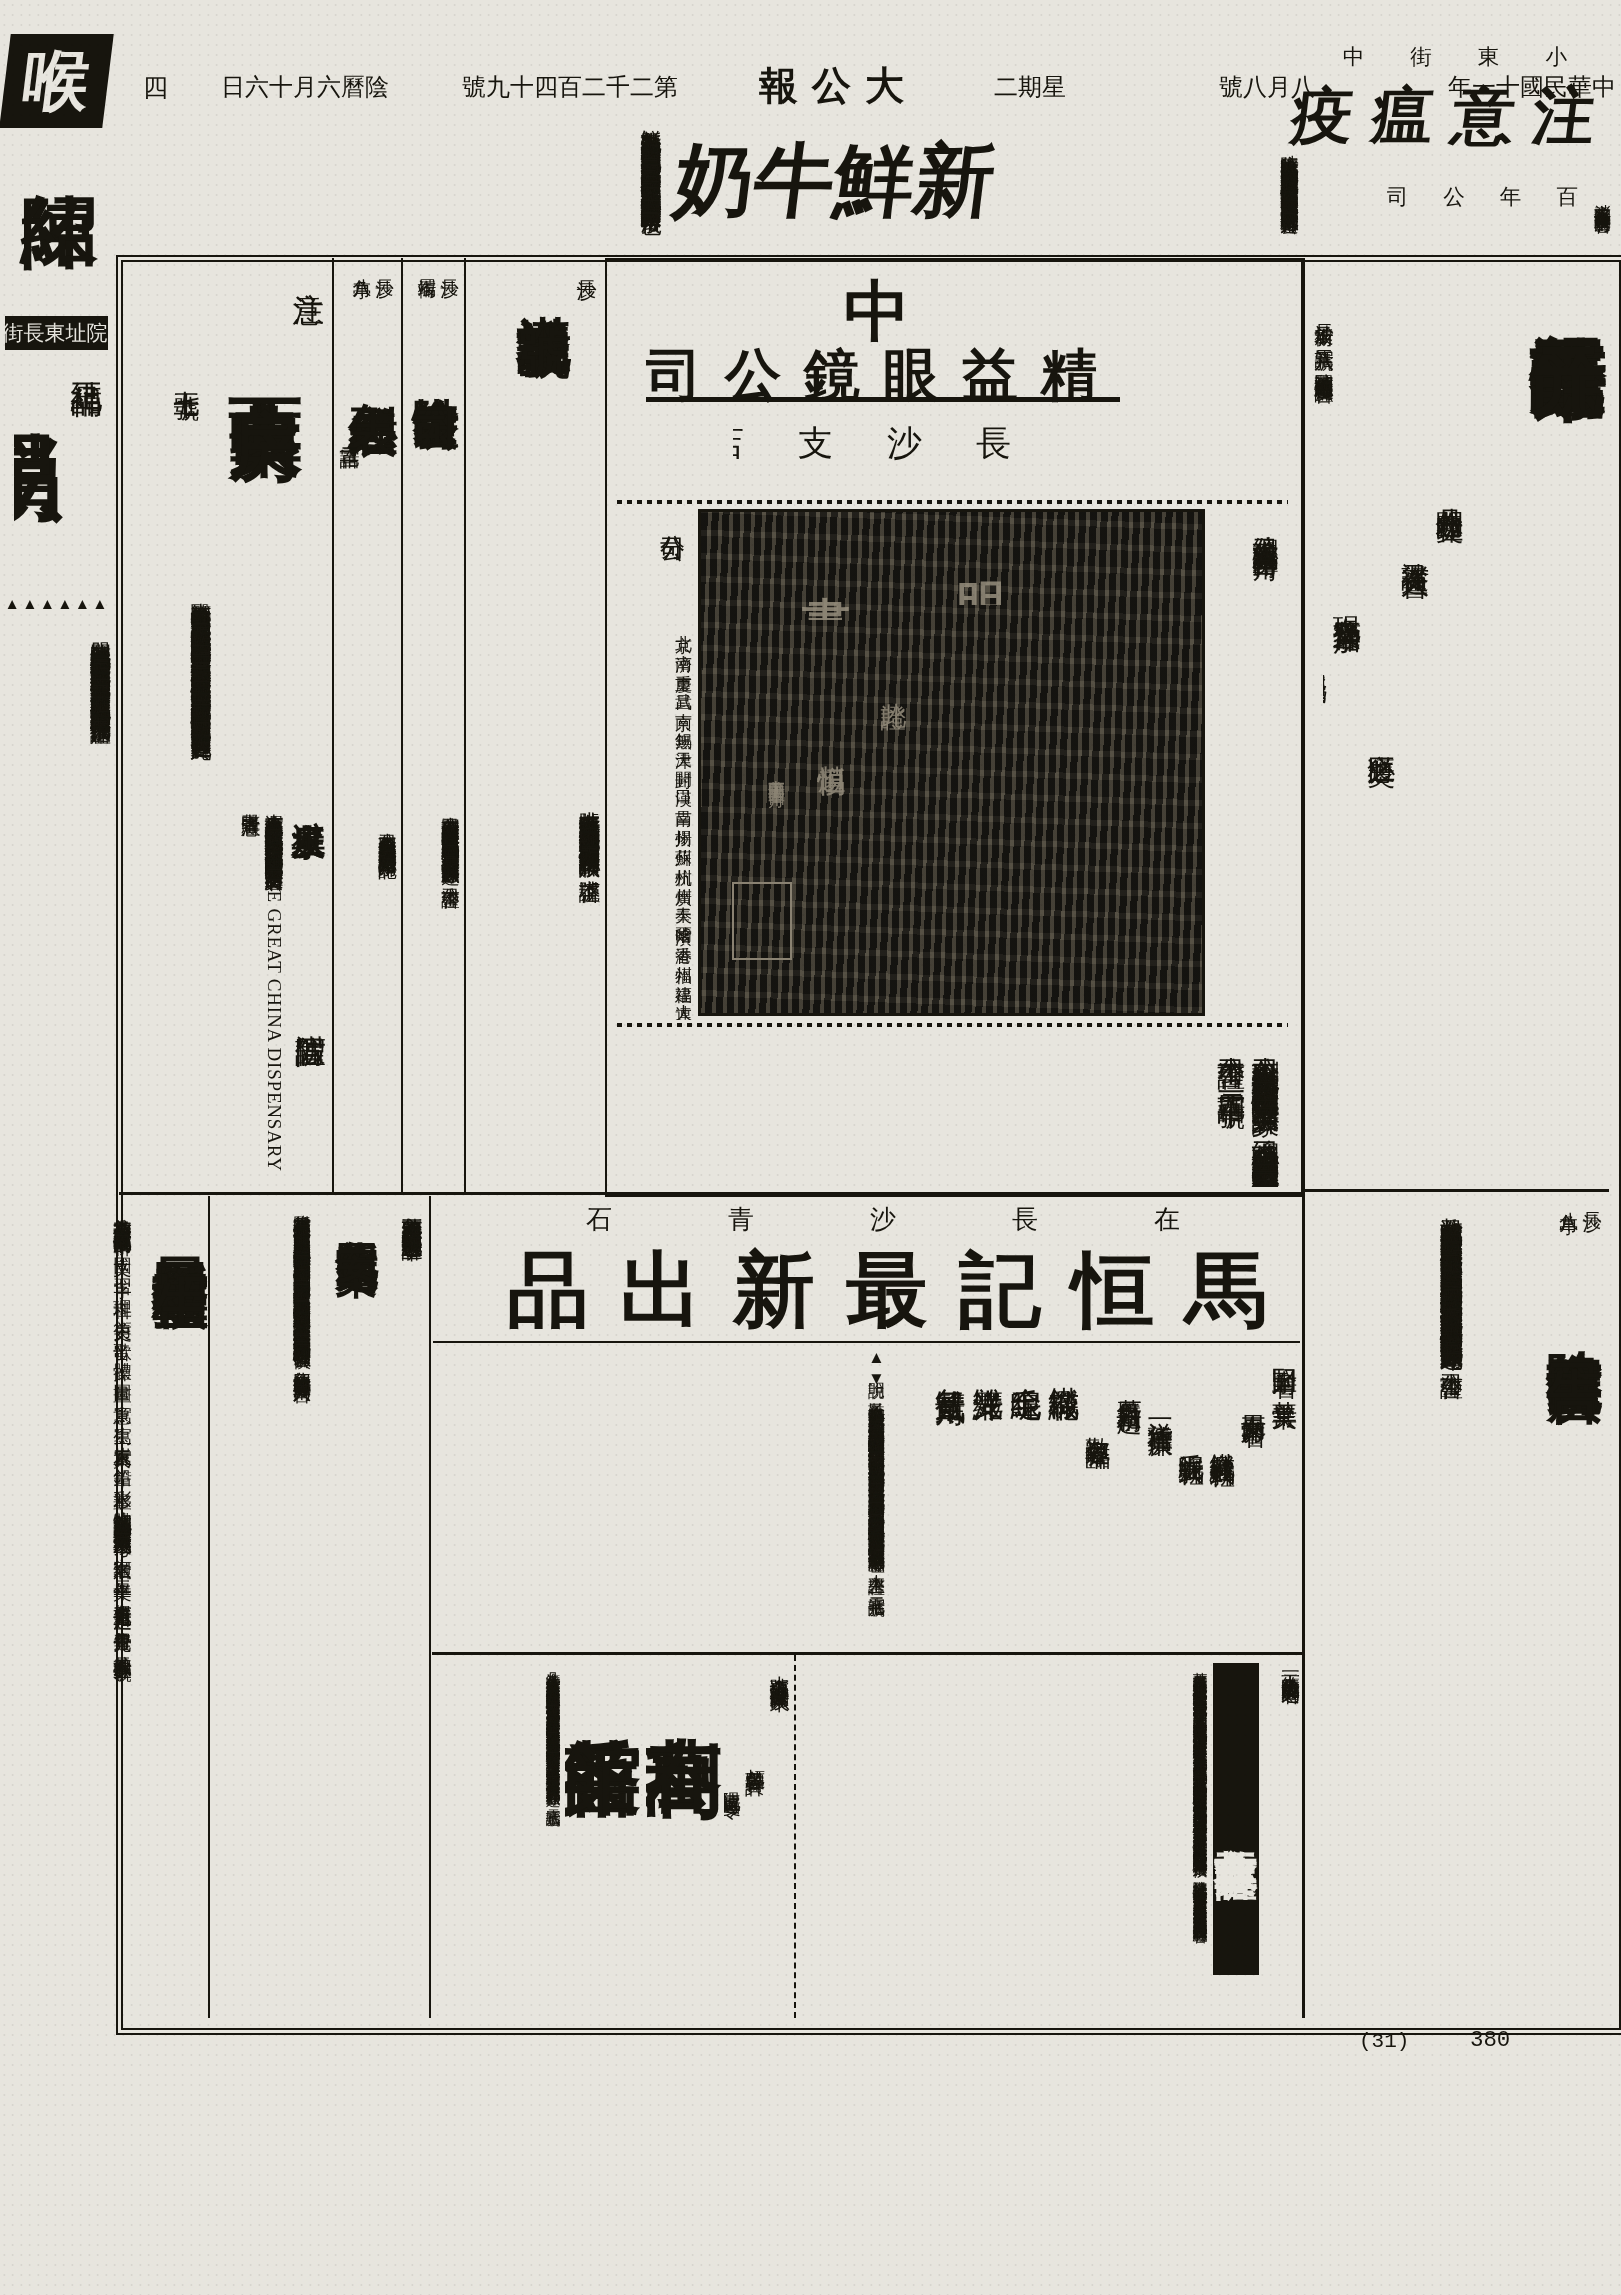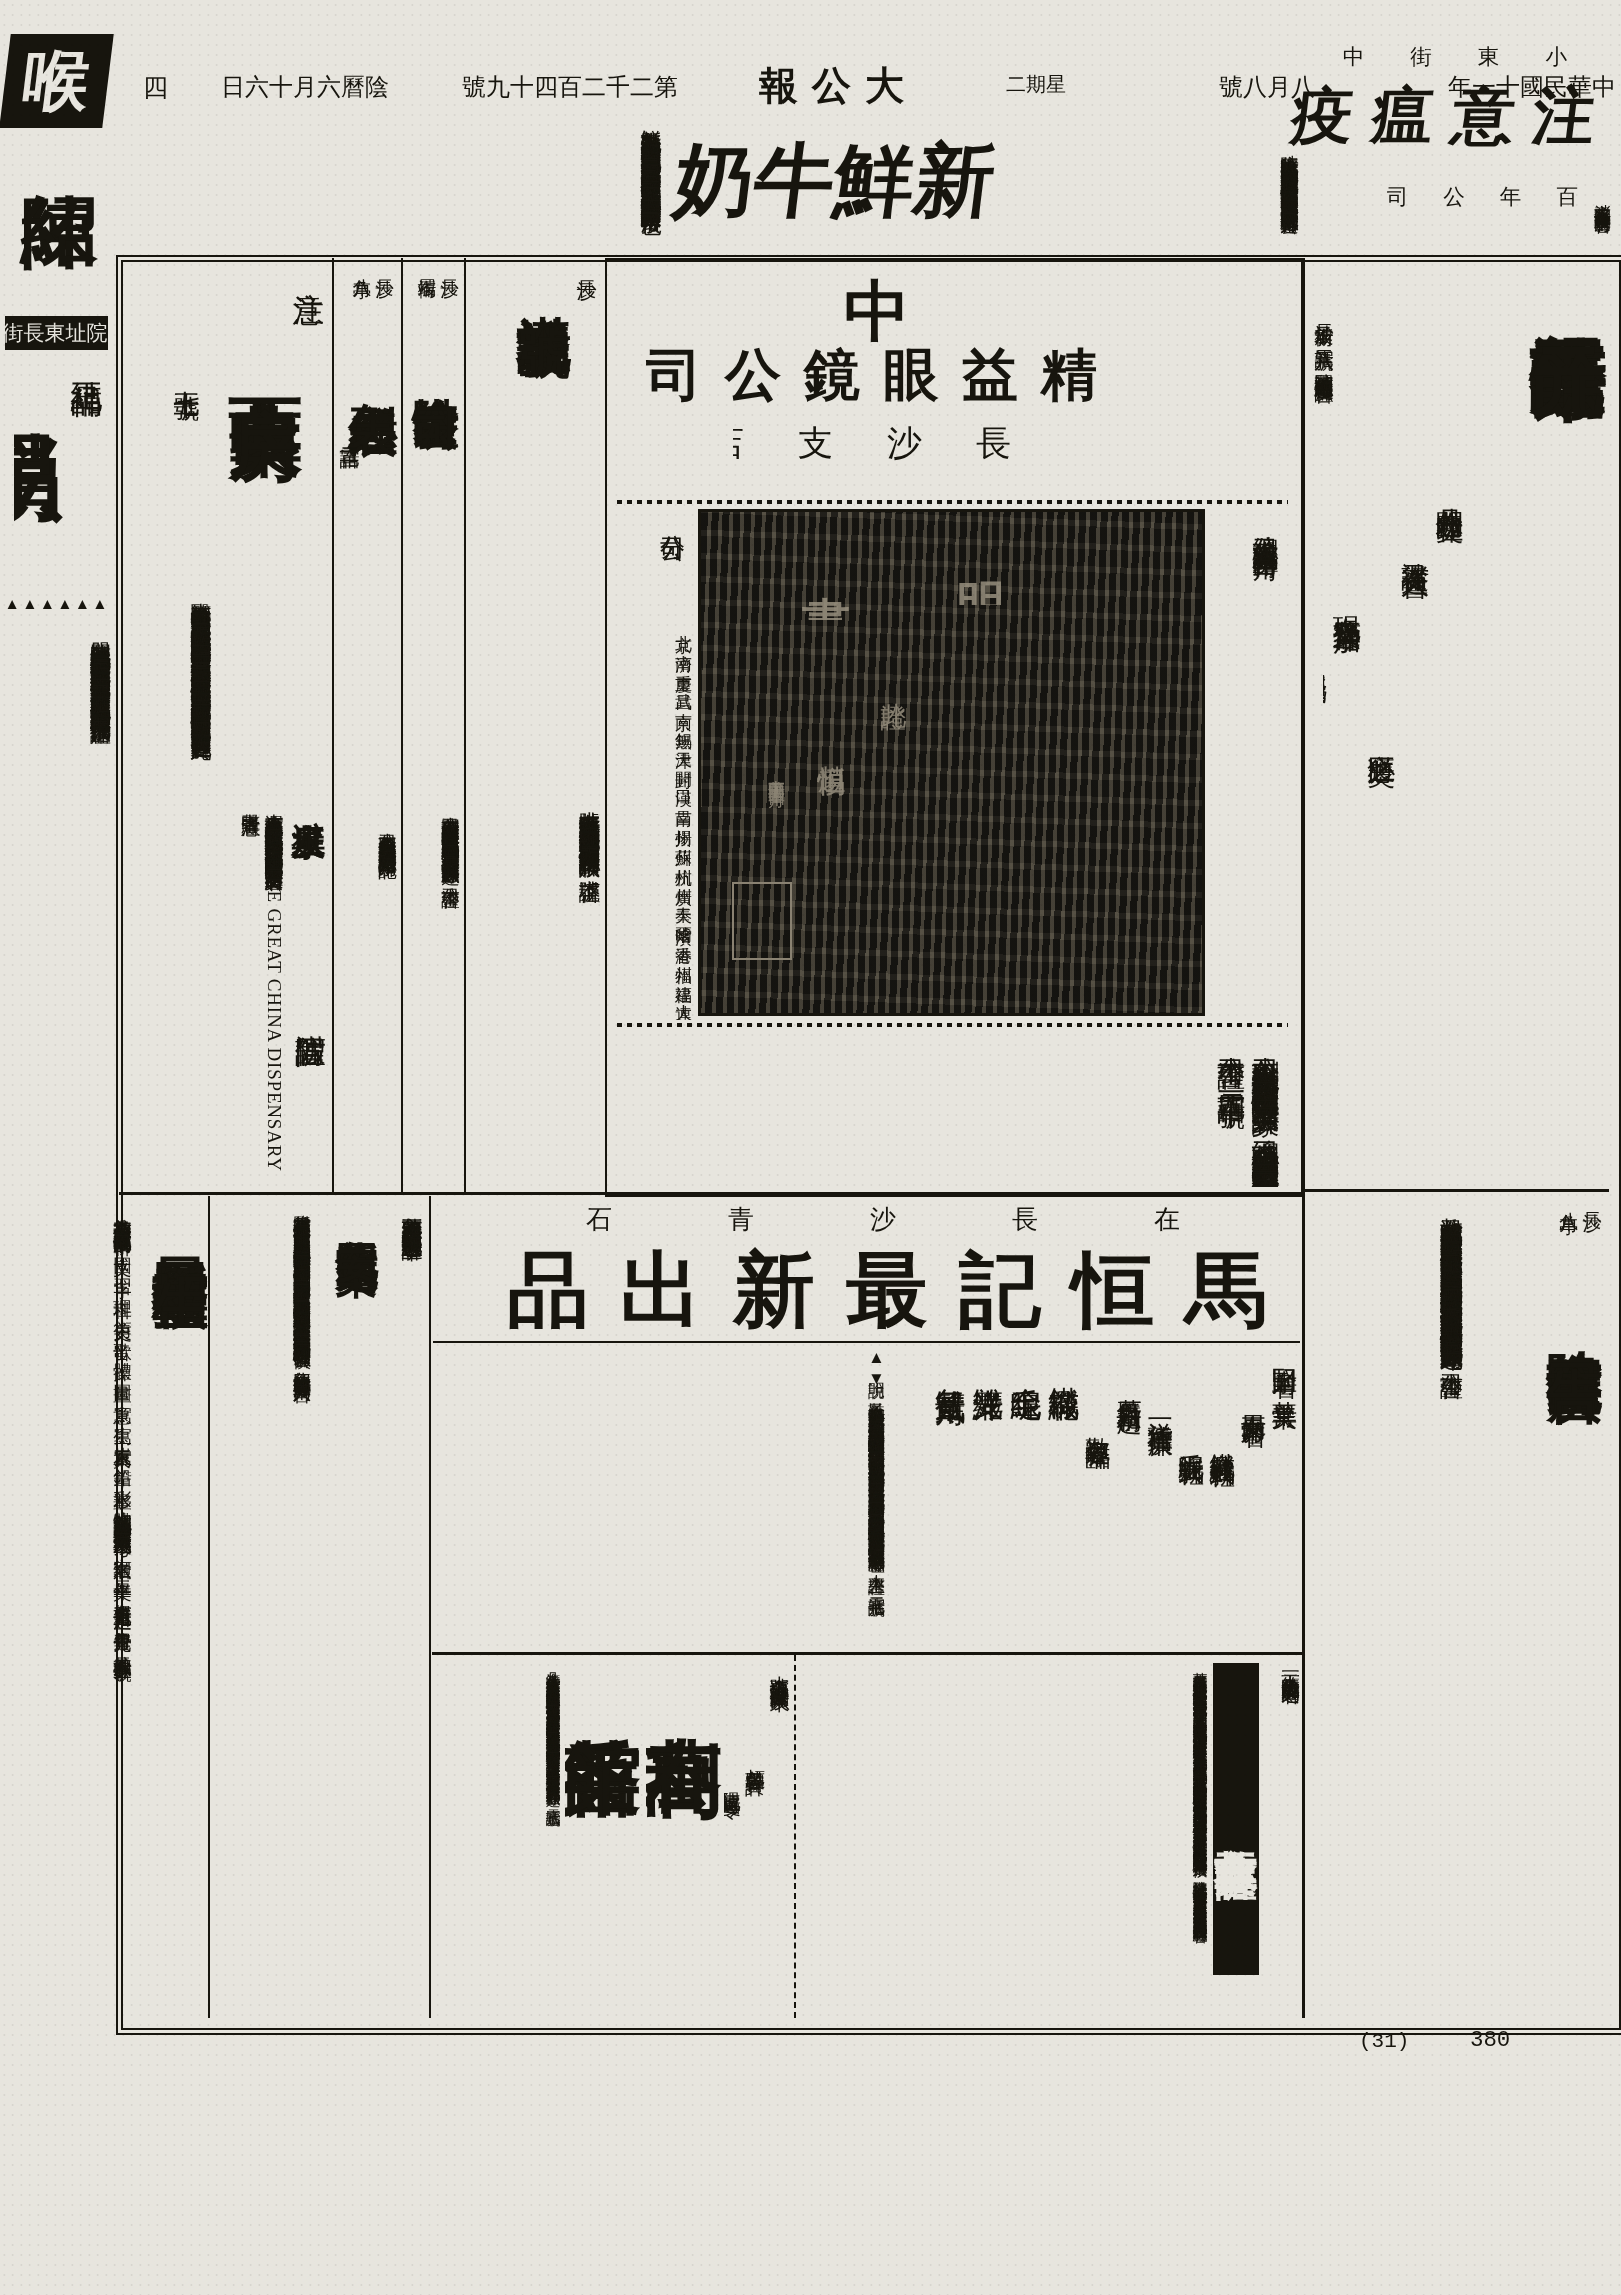--- a/index.html
+++ b/index.html
@@ -30,21 +30,21 @@
   .cursive{transform:skewX(-7deg);font-weight:bold;}
   .sm{letter-spacing:0.8px;}
 </style>
 </head>
 <body>
 
 <div class="page">
 
   <div class="abs rtl" style="left:1423px;top:71px;width:193px;height:35px;font-size:24px;">中華民國十一年</div>
   <div class="abs rtl" style="left:1198px;top:71px;width:117px;height:35px;font-size:24px;">八月八號</div>
-  <div class="abs rtl" style="left:966px;top:71px;width:100px;height:35px;font-size:20px;">星期二</div>
+  <div class="abs rtl" style="left:966px;top:71px;width:100px;height:35px;font-size:24px;">星期二</div>
   <div class="abs rtl big" style="left:752px;top:59px;width:166px;height:49px;font-size:39px;letter-spacing:14px;">大公報</div>
   <div class="abs rtl" style="left:427px;top:71px;width:251px;height:35px;font-size:24px;">第二千二百四十九號</div>
   <div class="abs rtl" style="left:208px;top:71px;width:181px;height:35px;font-size:24px;">陰曆六月十六日</div>
   <div class="abs" style="left:143px;top:71px;width:37px;height:35px;font-size:25px;">四</div>
 
   <div class="abs blackbar cursive" style="left:4.6px;top:34px;width:103px;height:94px;font-size:66px;text-align:center;line-height:94px;">
     <span>喉科</span>
   </div>
   <div class="abs v big" style="left:17px;top:133px;width:89px;height:179px;font-size:77px;">陳紹</div>
   <div class="abs blackbar rtl" style="left:4.6px;top:316px;width:103px;height:34px;font-size:21px;text-align:center;line-height:34px;">院址東長街</div>
@@ -87,21 +87,21 @@
 
   <div class="abs v" style="left:1499px;top:1197px;width:105px;height:108px;font-size:19px;">
     <div>長沙</div>
     <div>八角亭</div>
   </div>
   <div class="abs v big" style="left:1472px;top:1305px;width:133px;height:698px;font-size:56px;line-height:1.1;">寸陰金鐘表眼鏡兩公司廣告</div>
   <div class="abs v sm" style="left:1308px;top:1200px;width:157px;height:796px;font-size:23px;">敝公司在省城八角亭開張十有餘年久為社會所信用自鐘表部建築三層洋樓眼鏡另設專部後開幕以來營業異常發達近又新從上海運到大批新式鐘表均歐美各名廠所出花樣翻新機件堅固凡眼鏡種類最新發明護目鏡片金鑲玳瑁各色脚架精巧玲瓏無不應有盡有修理鐘表及他件則盡聘高等技師製配眼鏡驗光線則概屬醫光專手以上新到各種鐘表眼鏡價尤格外低廉凡蒙賜顧毋任歡迎此布　本公司謹啓</div>
 
   <div class="box" style="left:605px;top:258px;width:694px;height:935px;"></div>
   <div class="abs rtl big" style="left:802px;top:267px;width:177px;height:77px;font-size:66px;letter-spacing:69px;">中國</div>
-  <div class="abs rtl big" style="left:626px;top:338px;width:494px;height:71px;font-size:56px;letter-spacing:23px;">精益眼鏡公司</div>
+  <div class="abs rtl big" style="left:626px;top:338px;width:494px;height:71px;font-size:56px;letter-spacing:23px;text-decoration:underline;">精益眼鏡公司</div>
   <div class="abs rtl" style="left:733px;top:420px;width:332px;height:45px;font-size:35px;letter-spacing:54px;font-family:Liberation Serif, serif;">長沙支店</div>
   <div class="wavy" style="left:617px;top:500px;width:671px;"></div>
   <div class="abs v" style="left:1230px;top:515px;width:51px;height:506px;font-size:26px;">總公司上海英大馬路勞合路轉角</div>
 
   <div class="abs cert" style="left:698px;top:509px;width:501px;height:501px;">
     <div class="abs v faint big" style="left:255px;top:31px;width:54px;height:62px;font-size:48px;">明</div>
     <div class="abs v faint big" style="left:100px;top:46px;width:54px;height:62px;font-size:48px;">書</div>
     <div class="abs v faint" style="left:177px;top:170px;width:31px;height:93px;font-size:26px;">此證</div>
     <div class="abs v faint" style="left:116px;top:231px;width:31px;height:123px;font-size:28px;">趙恒惕</div>
     <div class="abs v faint" style="left:62px;top:255px;width:23px;height:201px;font-size:17px;">中華民國十一年四月</div>

